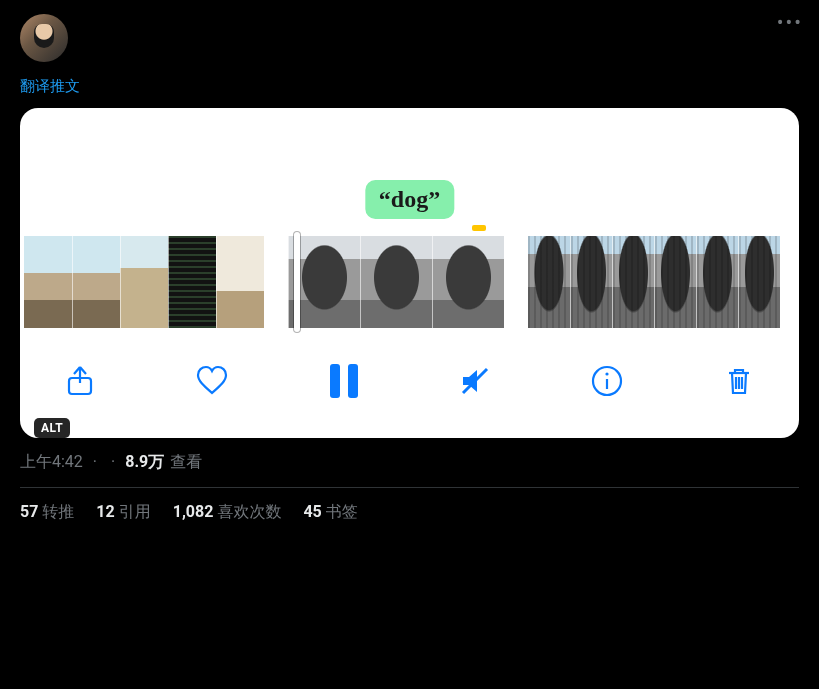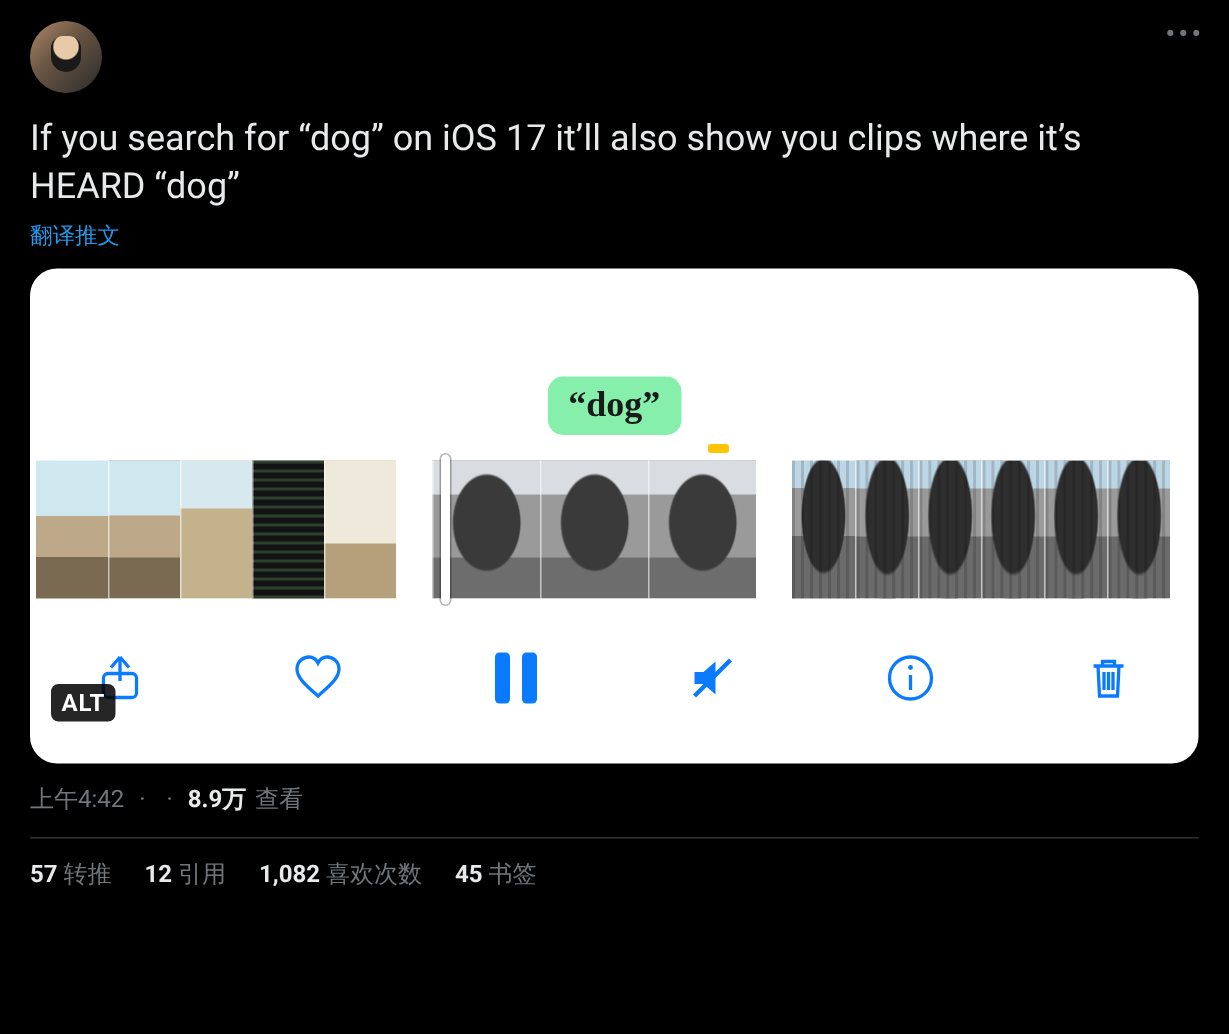--- a/index.html
+++ b/index.html
@@ -159,25 +159,25 @@
     display:flex; align-items:center; justify-content:center;
     cursor:pointer;
   }
   .tb-btn svg { width:36px; height:36px; stroke:#0a7aff; fill:none; stroke-width:2.2; }
   .pause-bars { display:flex; gap:8px; }
   .pause-bars span { width:10px; height:34px; background:#0a7aff; border-radius:3px; display:block;}
 
   .alt-badge {
     position:absolute;
     left:14px;
-    bottom:28px;
+    bottom:0;
     background:rgba(0,0,0,0.85);
     color:#fff;
     font-weight:700;
-    font-size:16px;
+    font-size:12px;
     padding:3px 7px;
     border-radius:5px;
     letter-spacing:0.5px;
   }
 
   
   .meta {
     margin-top:14px;
     color:#71767b;
     font-size:16px;
@@ -205,21 +205,20 @@
 <div class="tweet">
 
   <div class="more">
     <span>•••</span>
   </div>
 
   <div class="header">
     <div class="avatar"></div>
   </div>
 
-  <div class="body-text">If you search for “dog” on iOS 17 it’ll also show you clips where it’s HEARD “dog”</div>
   <span class="translate">翻译推文</span>
 
   <div class="media-card">
     <div class="media-top-white"></div>
     <div class="dog-pill">“dog”</div>
     <div class="tick"></div>
 
     <div class="strip">
       <div class="clip-group g1">
         <div class="thumb"></div>

